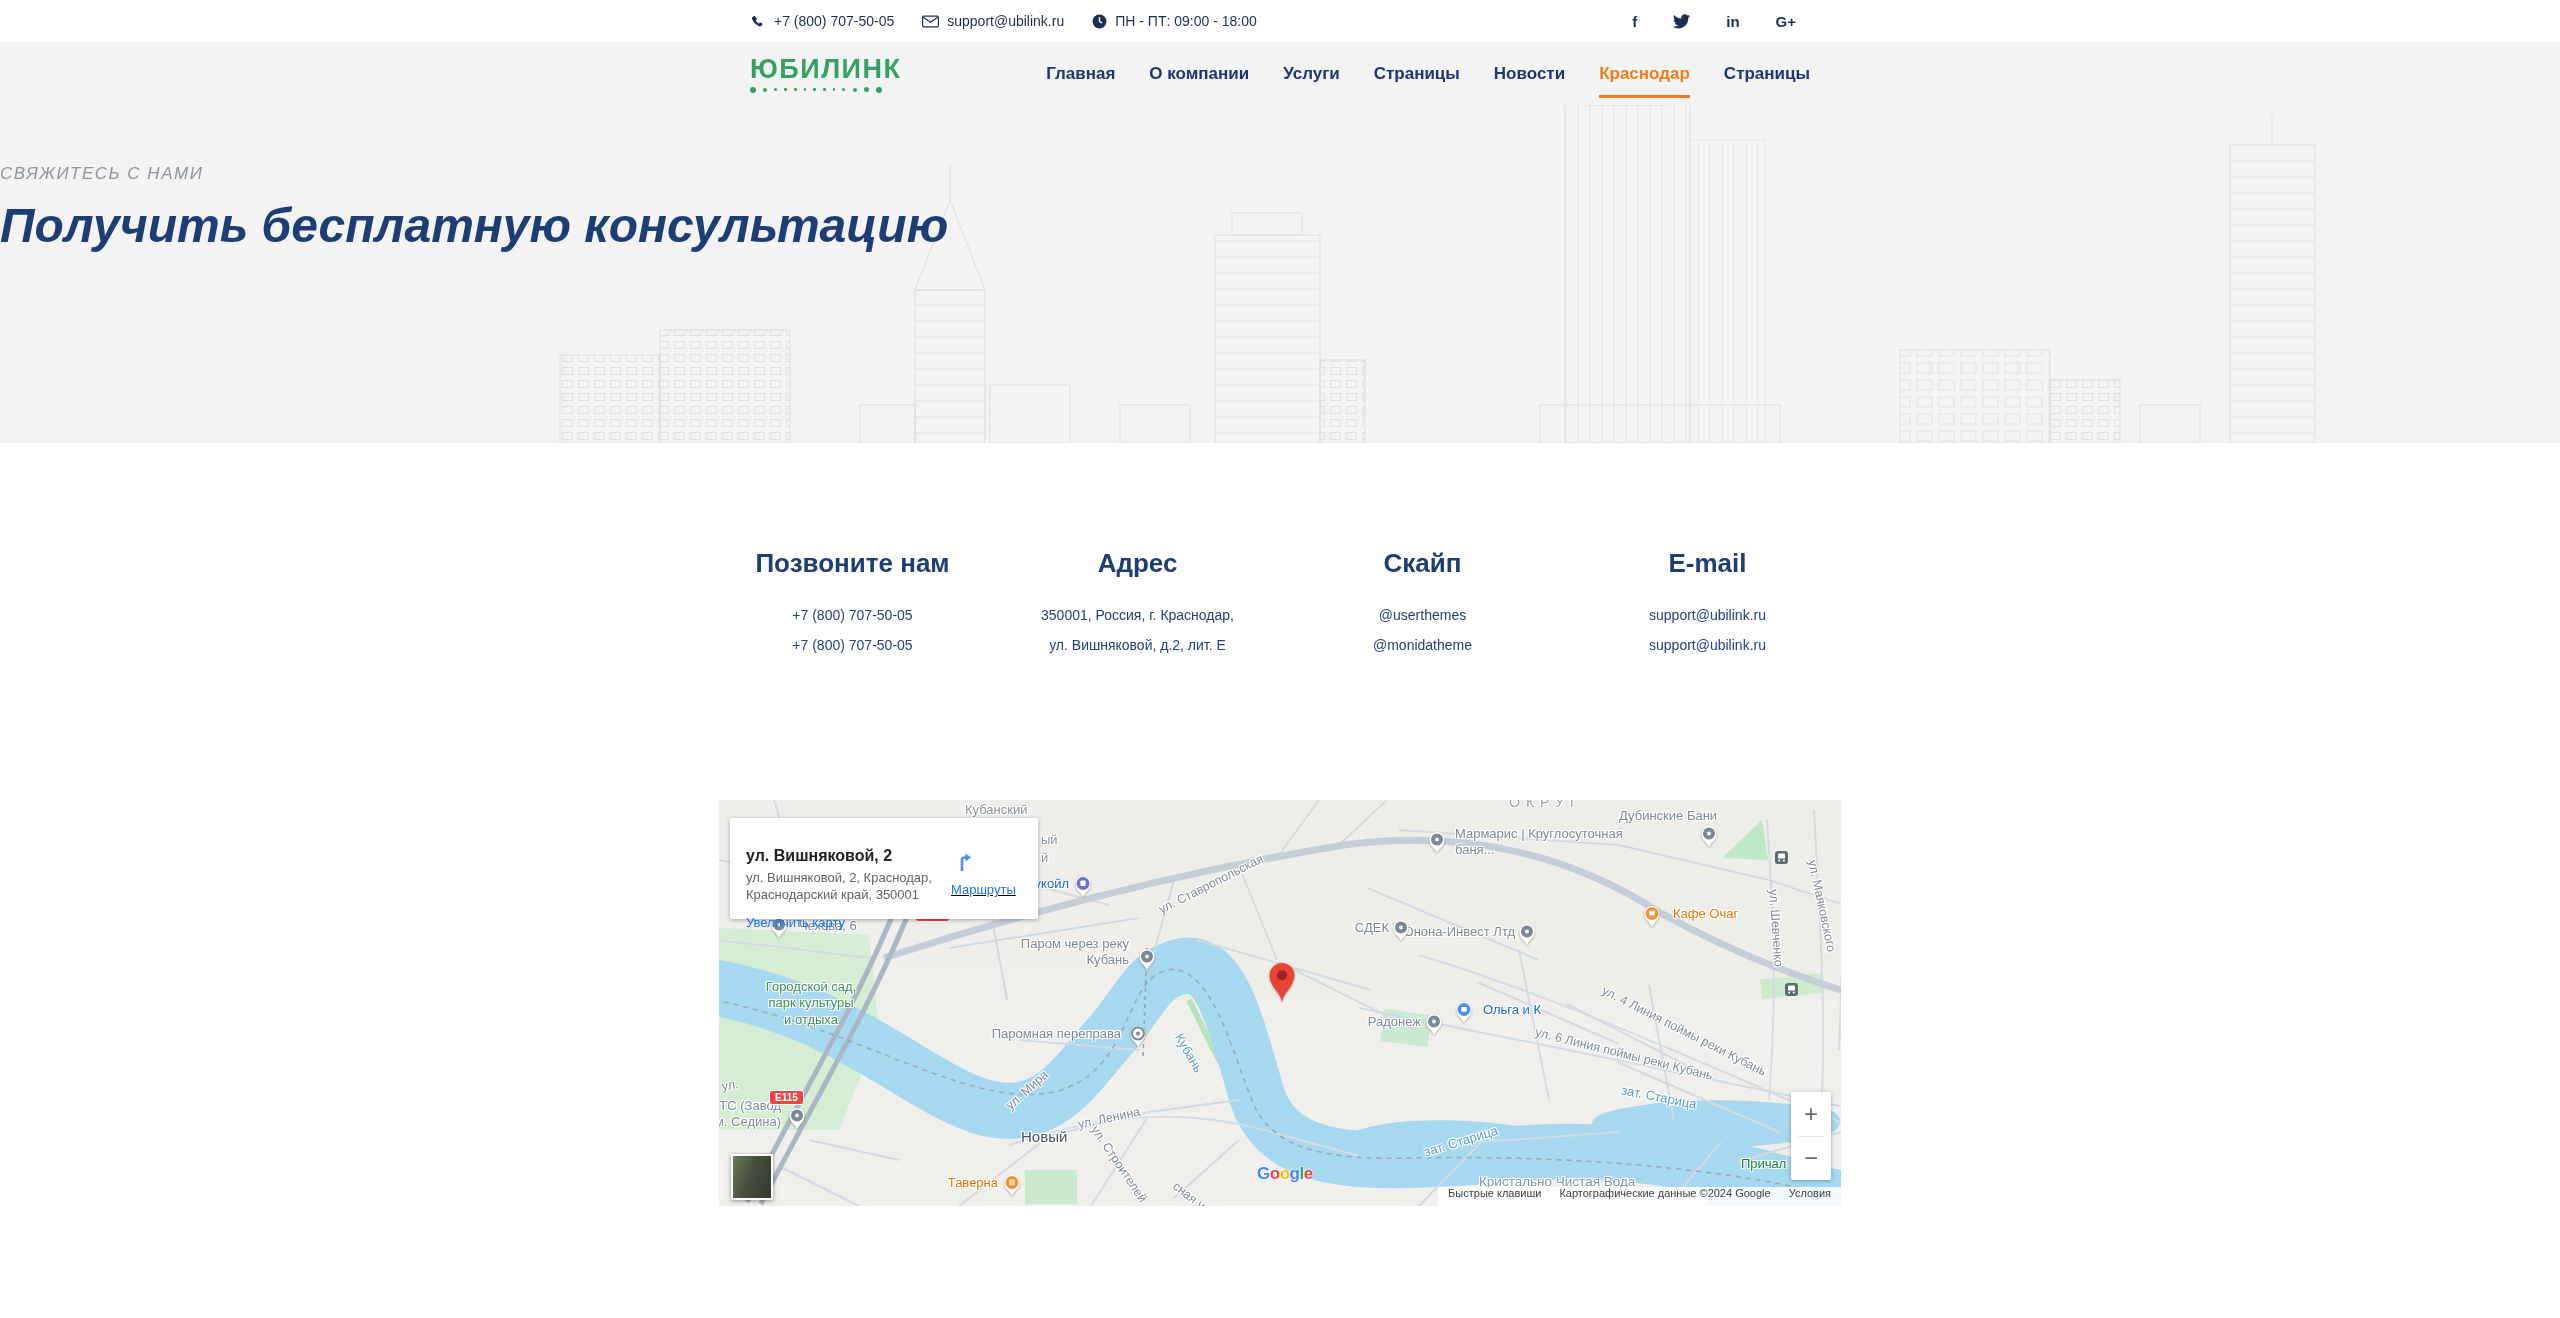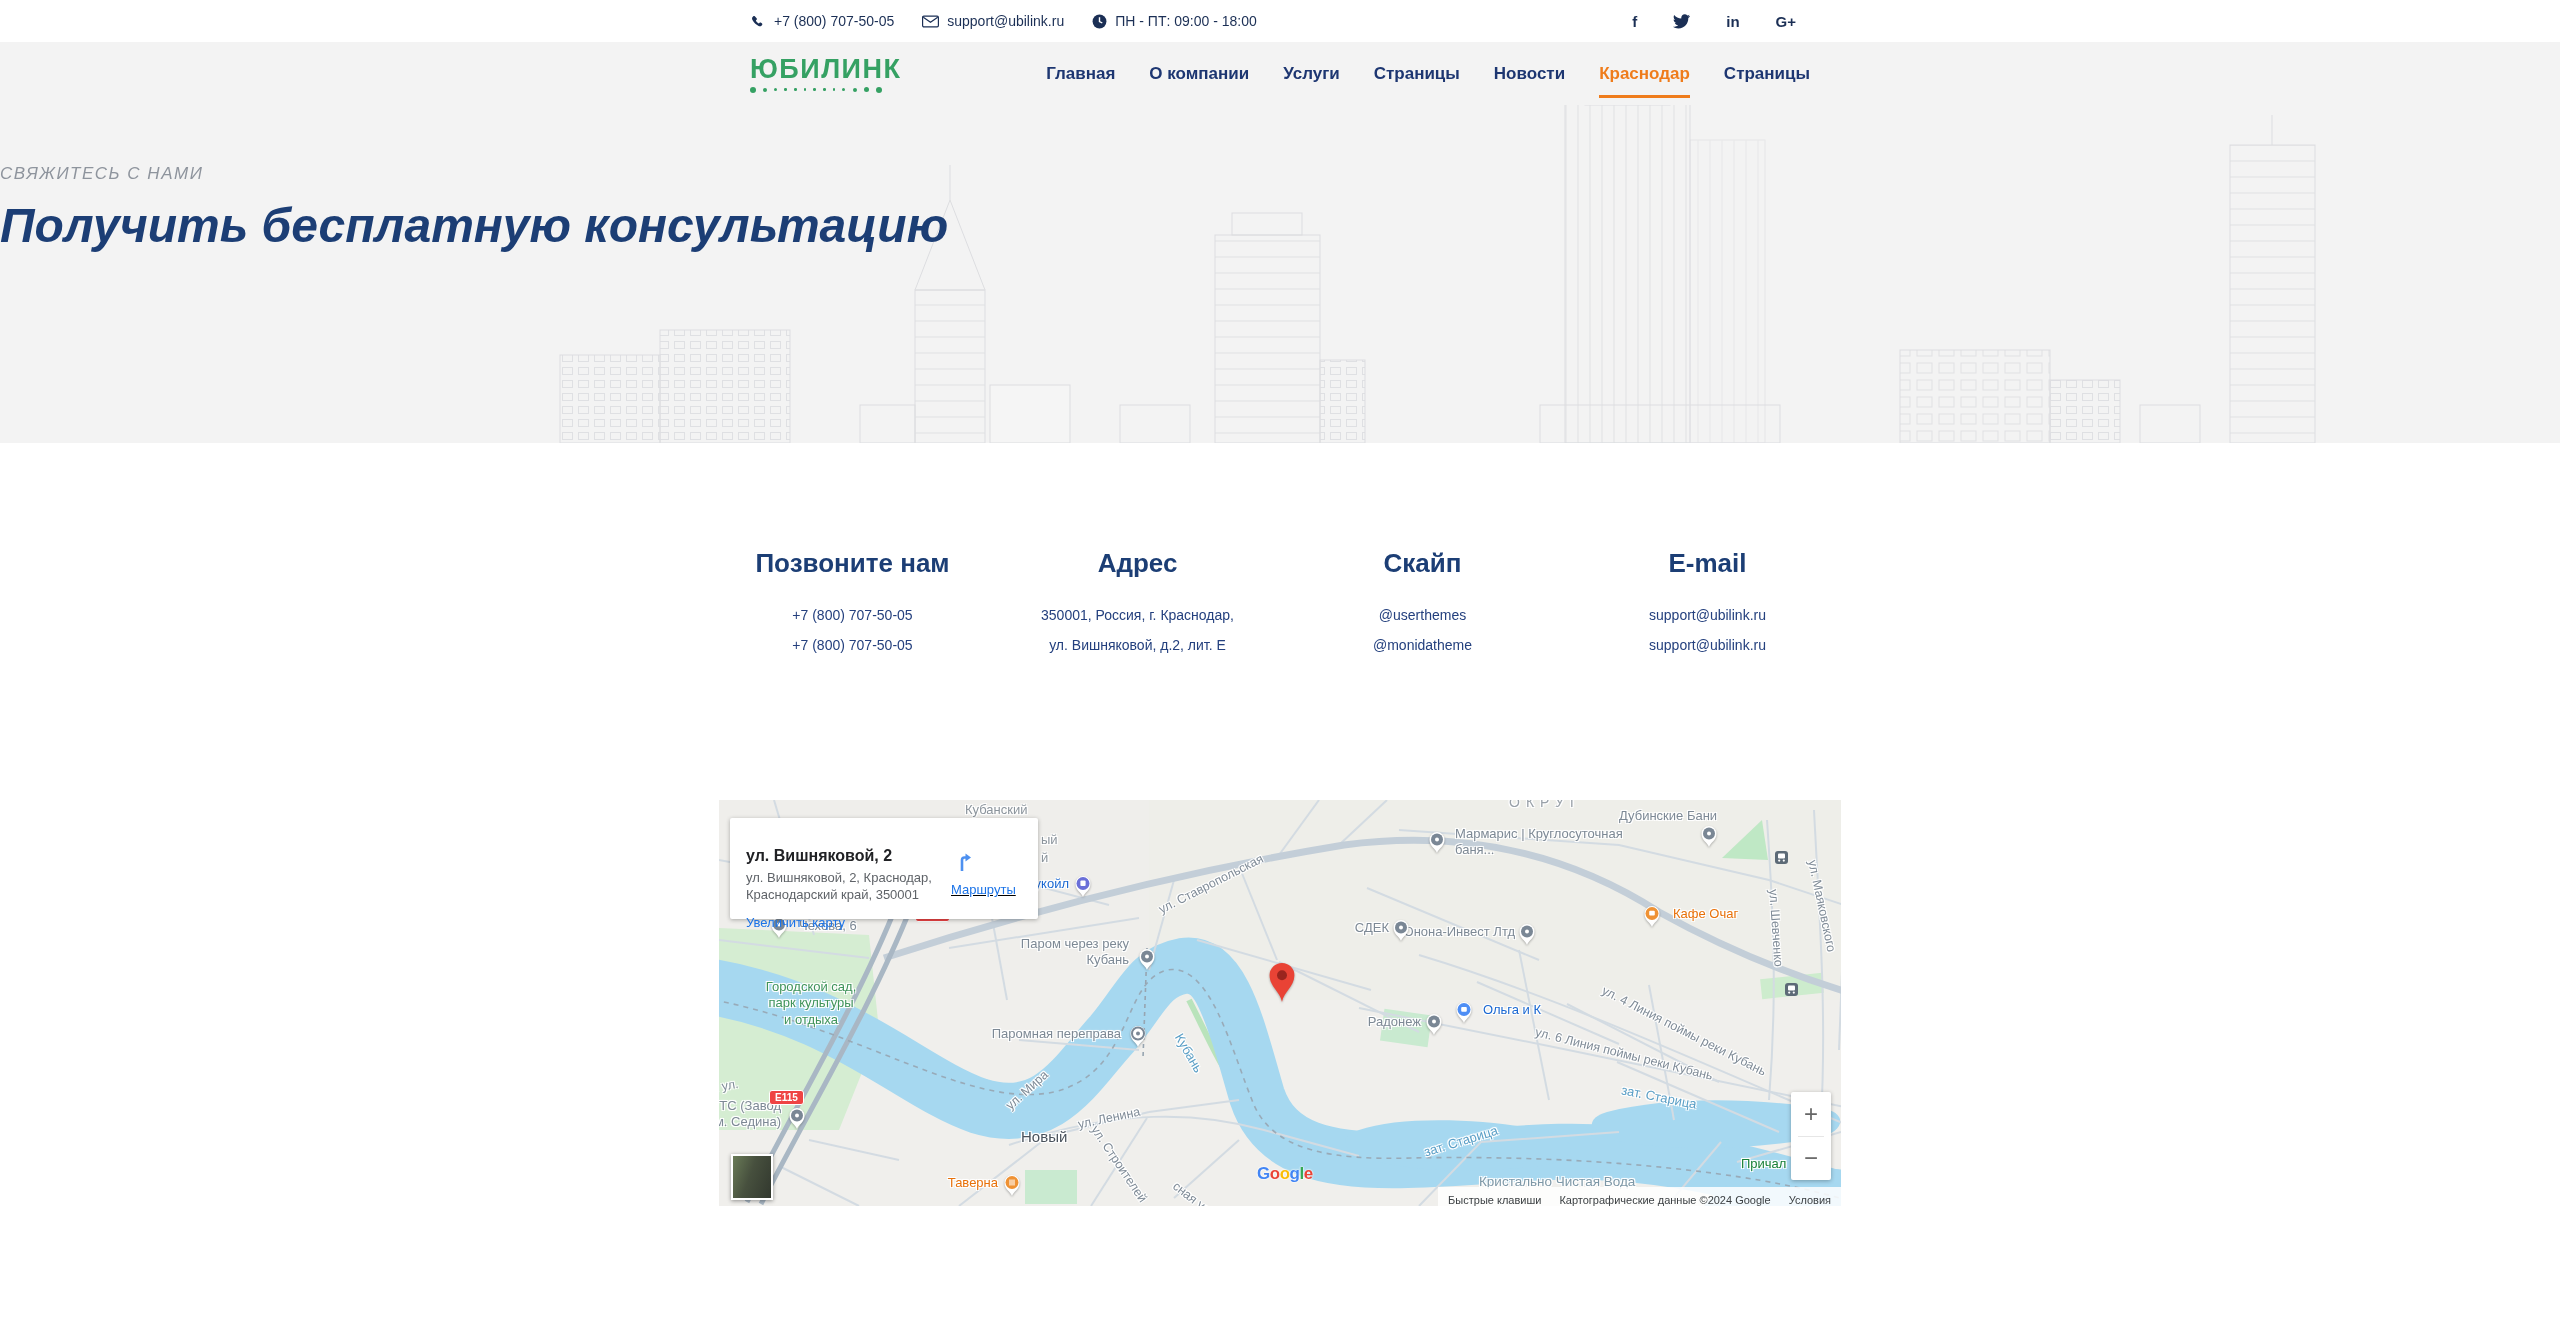--- a/index.html
+++ b/index.html
@@ -71,21 +71,21 @@
              box-shadow:0 1px 4px rgba(0,0,0,.3); border-radius:2px; display:flex; flex-direction:column; }
   .zbtn { flex:1; display:flex; align-items:center; justify-content:center; font-size:24px; color:#666; cursor:pointer; }
   .zdiv { height:1px; background:#e6e6e6; margin:0 7px; }
   .svthumb { position:absolute; left:12px; top:354px; width:42px; height:46px; z-index:21; border:2px solid #fff;
              box-shadow:0 1px 4px rgba(0,0,0,.4); cursor:pointer;
              background:linear-gradient(110deg,#6a7b57 0%,#47503e 45%,#32382e 100%); }
   .glogo { position:absolute; left:538px; top:364px; z-index:8; font-size:17px; font-weight:700; letter-spacing:-0.5px;
            text-shadow:0 0 2px #fff,0 0 2px #fff; cursor:pointer; }
   .glogo .c1{color:#4285f4}.glogo .c2{color:#ea4335}.glogo .c3{color:#fbbc05}.glogo .c4{color:#34a853}
   .attrib { position:absolute; right:0; bottom:0; z-index:22; background:rgba(255,255,255,.85); height:19px;
-            display:flex; align-items:flex-end; gap:18px; padding:0 10px; font-size:11px; color:#3c4043; }
+            display:flex; align-items:flex-start; gap:18px; padding:0 10px; font-size:11px; color:#3c4043; }
   .attrib span { cursor:pointer; }
 </style>
 </head>
 <body>
 
 <div class="topbar">
   <div class="container">
     <div class="tb-left">
       <div class="tb-item">
         <span>

